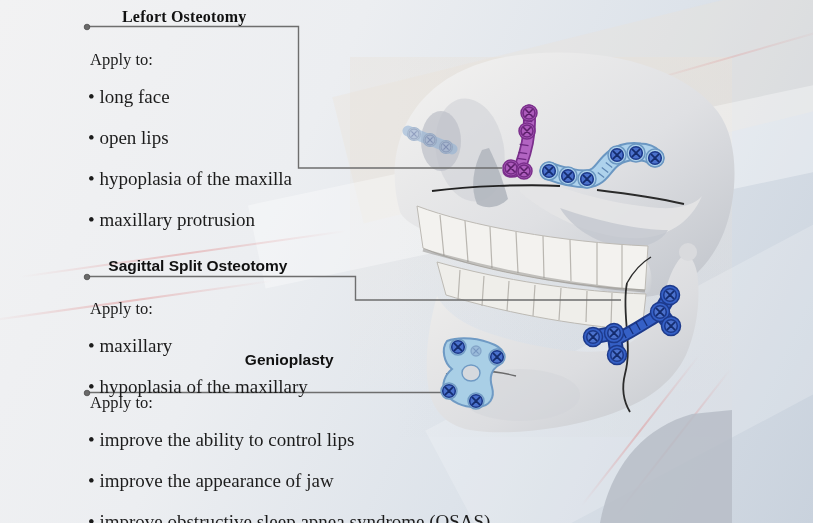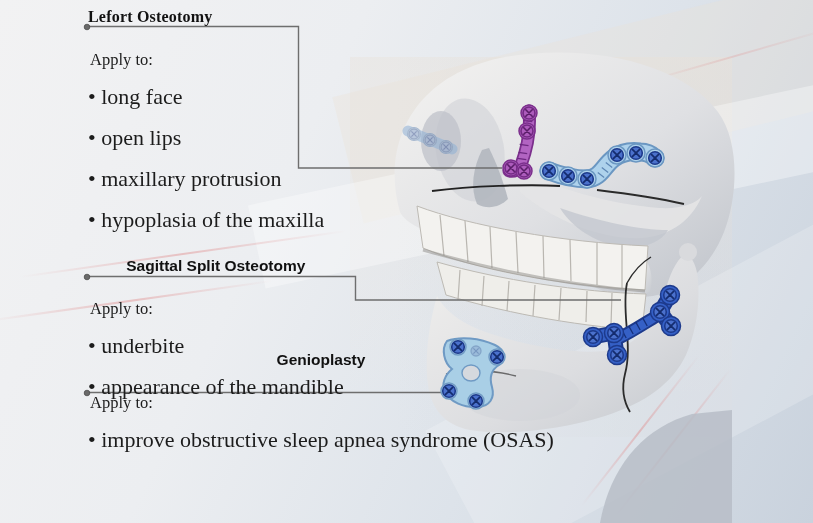--- a/index.html
+++ b/index.html
@@ -27,25 +27,25 @@
   .pk1{left:18px;top:253px;width:330px;transform:rotate(-8deg);}
   .pk2{left:-16px;top:300px;width:290px;transform:rotate(-8deg);}
   .pk3{left:545px;top:430px;width:190px;transform:rotate(-52deg);}
   .pk4{left:577px;top:443px;width:190px;transform:rotate(-52deg);}
   .pk5{left:630px;top:55px;width:210px;transform:rotate(-16deg);opacity:.6;}
 
   svg.fig{position:absolute;left:0;top:0;}
 
   .ann{position:absolute;left:88px;color:#1c1c1c;}
   .ann h2{margin:0;font-size:16px;line-height:18px;color:#111;}
-  .t-serif h2{font-family:"Liberation Serif",serif;font-weight:700;letter-spacing:.2px;}
+  .t-serif h2{font-family:"Liberation Serif",serif;font-weight:700;letter-spacing:.2px;margin-left:34px;}
   .t-sans h2{font-family:"Liberation Sans",sans-serif;font-weight:700;font-size:15.5px;text-align:center;}
   .ann .intro{margin:24px 0 0 2px;font-size:16.5px;line-height:20px;}
   .ann ul{list-style:none;margin:8px 0 0;padding:0;}
-  .ann li{font-size:22px;line-height:29px;height:29px;white-space:nowrap;margin-top:12px;}
+  .ann li{font-size:19px;line-height:29px;height:29px;white-space:nowrap;margin-top:12px;}
   .ann li::before{content:"\2022\00a0 ";}
   #ann-lefort{top:8px;}
   #ann-sagittal{top:257px;}
   #ann-genio{top:351px;}
 </style>
 </head>
 <body>
 
 <div class="stage">
   <div class="panel"></div>
@@ -236,34 +236,36 @@
         </g>
     </g>
   </svg>
 
   <section class="ann t-serif" id="ann-lefort">
     <h2>Lefort Osteotomy</h2>
     <p class="intro">Apply to:</p>
     <ul>
       <li>long face</li>
       <li>open lips</li>
+      <li>hypoplasia of the maxilla</li>
       <li>maxillary protrusion</li>
-      <li>hypoplasia of the maxilla</li>
     </ul>
   </section>
 
   <section class="ann t-sans" id="ann-sagittal">
     <h2>Sagittal Split Osteotomy</h2>
     <p class="intro">Apply to:</p>
     <ul>
-      <li>underbite</li>
-      <li>appearance of the mandible</li>
+      <li>maxillary</li>
+      <li>hypoplasia of the maxillary</li>
     </ul>
   </section>
 
   <section class="ann t-sans" id="ann-genio">
     <h2>Genioplasty</h2>
     <p class="intro">Apply to:</p>
     <ul>
+      <li>improve the ability to control lips</li>
+      <li>improve the appearance of jaw</li>
       <li>improve obstructive sleep apnea syndrome (OSAS)</li>
     </ul>
   </section>
 </div>
 
 </body></html>

